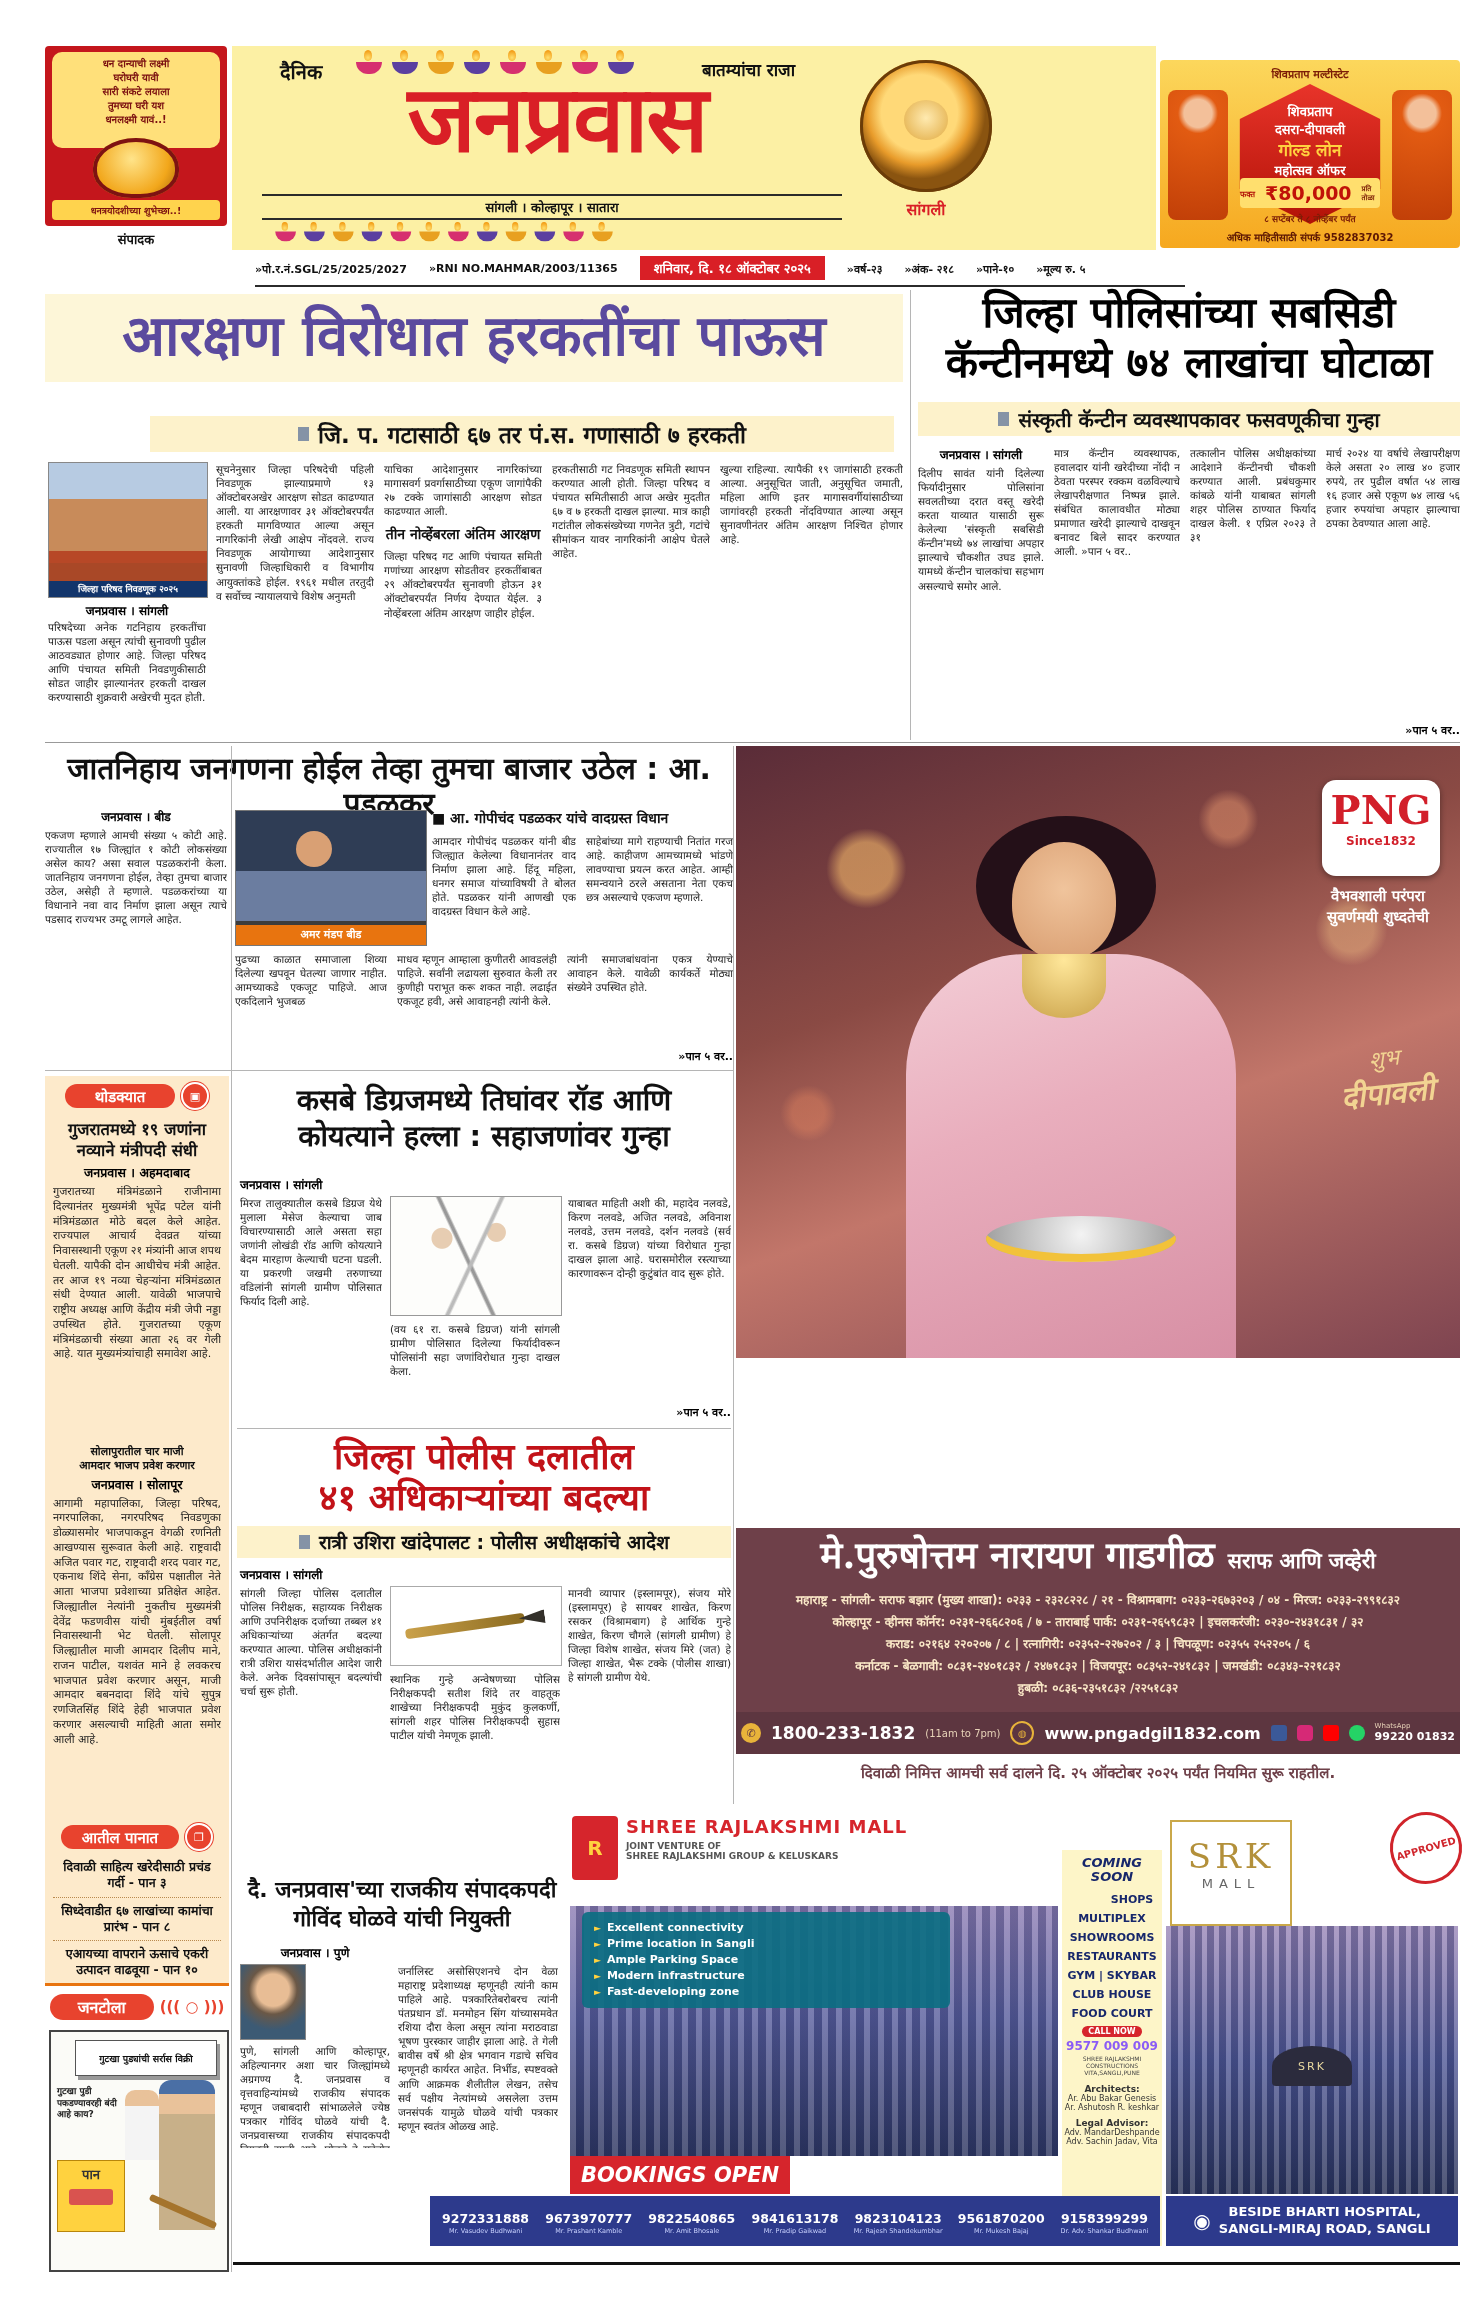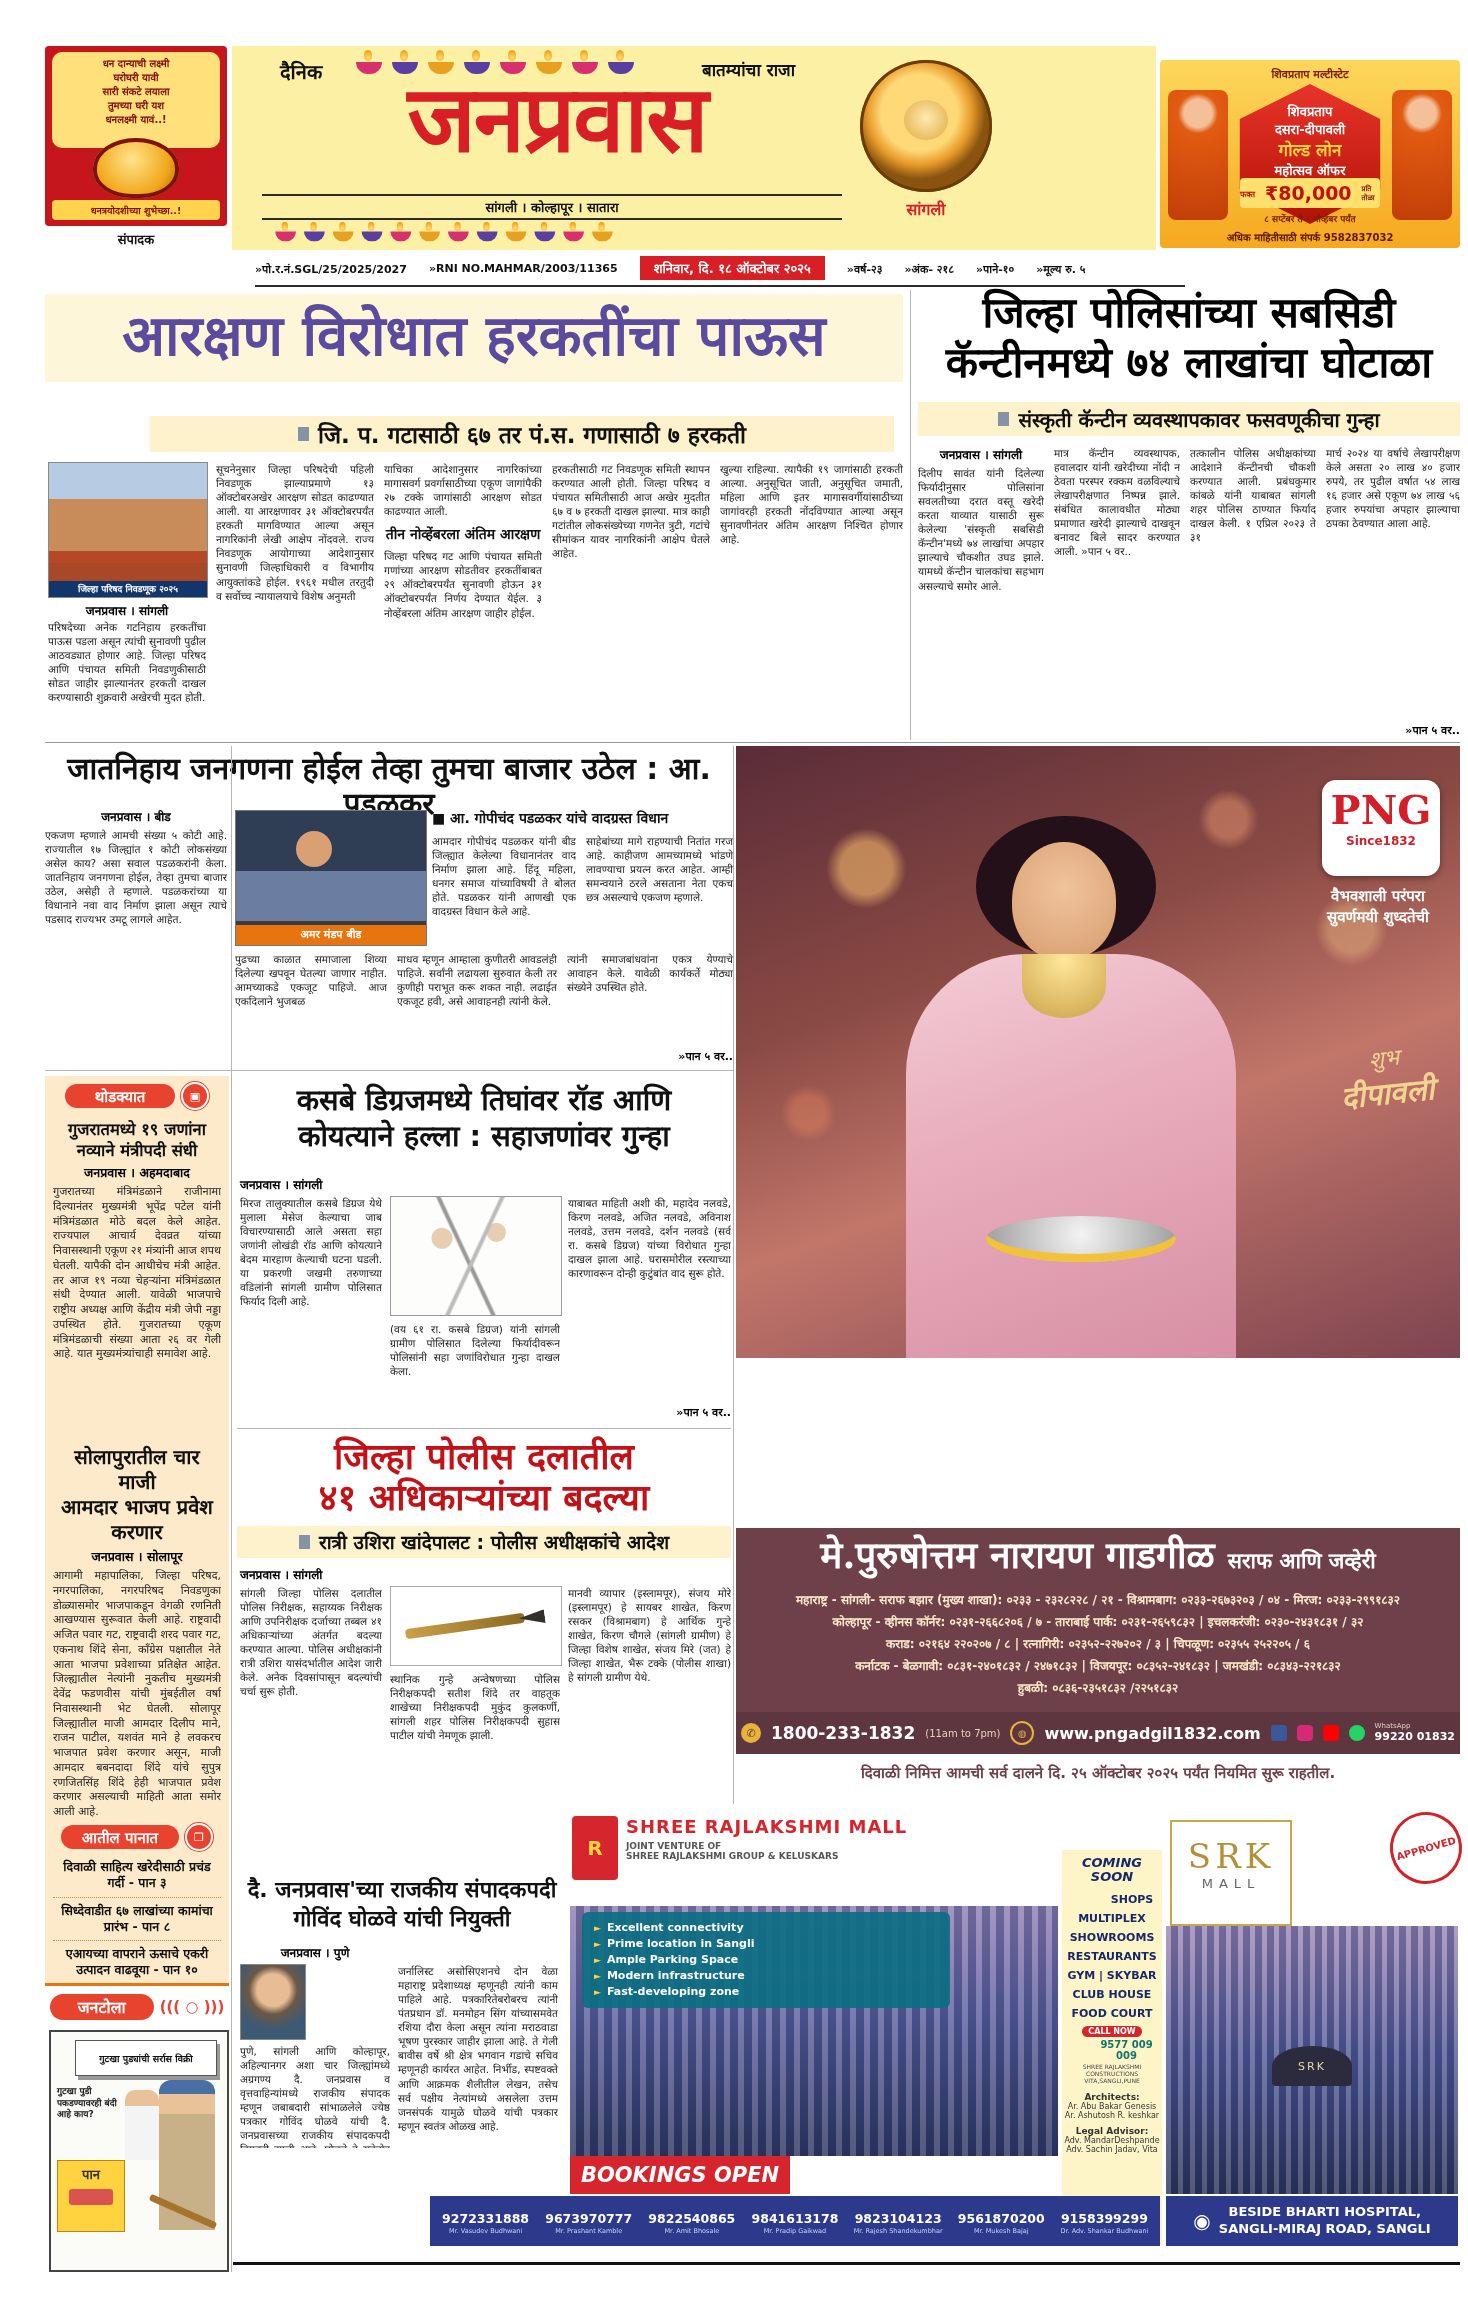--- a/index.html
+++ b/index.html
@@ -183,21 +183,21 @@
     <div style="display:flex;align-items:center;justify-content:center;gap:6px;">
       <div class="pill" style="width:110px;height:24px;font-size:15px;">थोडक्यात</div>
       <div style="width:24px;height:24px;border-radius:50%;background:#e8432e;border:2px solid #fff;box-shadow:0 0 0 1px #e8432e;display:flex;align-items:center;justify-content:center;color:#fff;font-size:11px;">▣</div>
     </div>
     <div style="margin-top:10px;text-align:center;font-weight:bold;font-size:16.5px;line-height:1.25;">
       <div>गुजरातमध्ये १९ जणांना</div>
       <div>नव्याने मंत्रीपदी संधी</div>
     </div>
     <div class="byline" style="margin-top:3px;font-size:12.5px;">जनप्रवास । अहमदाबाद</div>
     <div class="tcol" style="margin-top:4px;font-size:11px;height:252px;overflow:hidden;">गुजरातच्या मंत्रिमंडळाने राजीनामा दिल्यानंतर मुख्यमंत्री भूपेंद्र पटेल यांनी मंत्रिमंडळात मोठे बदल केले आहेत. राज्यपाल आचार्य देवव्रत यांच्या निवासस्थानी एकूण २१ मंत्र्यांनी आज शपथ घेतली. यापैकी दोन आधीचेच मंत्री आहेत. तर आज १९ नव्या चेहऱ्यांना मंत्रिमंडळात संधी देण्यात आली. यावेळी भाजपाचे राष्ट्रीय अध्यक्ष आणि केंद्रीय मंत्री जेपी नड्डा उपस्थित होते. गुजरातच्या एकूण मंत्रिमंडळाची संख्या आता २६ वर गेली आहे. यात मुख्यमंत्र्यांचाही समावेश आहे.</div>
-    <div style="margin-top:8px;text-align:center;font-weight:bold;font-size:20px;line-height:1.25;">
+    <div style="margin-top:8px;text-align:center;font-weight:bold;font-size:11px;line-height:1.25;">
       <div>सोलापुरातील चार माजी</div>
       <div>आमदार भाजप प्रवेश करणार</div>
     </div>
     <div class="byline" style="margin-top:3px;font-size:12.5px;">जनप्रवास । सोलापूर</div>
     <div class="tcol" style="margin-top:4px;font-size:11px;height:330px;overflow:hidden;">आगामी महापालिका, जिल्हा परिषद, नगरपालिका, नगरपरिषद निवडणुका डोळ्यासमोर भाजपाकडून वेगळी रणनिती आखण्यास सुरूवात केली आहे. राष्ट्रवादी अजित पवार गट, राष्ट्रवादी शरद पवार गट, एकनाथ शिंदे सेना, काँग्रेस पक्षातील नेते आता भाजपा प्रवेशाच्या प्रतिक्षेत आहेत. जिल्ह्यातील नेत्यांनी नुकतीच मुख्यमंत्री देवेंद्र फडणवीस यांची मुंबईतील वर्षा निवासस्थानी भेट घेतली. सोलापूर जिल्ह्यातील माजी आमदार दिलीप माने, राजन पाटील, यशवंत माने हे लवकरच भाजपात प्रवेश करणार असून, माजी आमदार बबनदादा शिंदे यांचे सुपुत्र रणजितसिंह शिंदे हेही भाजपात प्रवेश करणार असल्याची माहिती आता समोर आली आहे.</div>
   </div>
 
   <div class="b" style="left:237px;top:1082px;width:494px;text-align:center;font-weight:bold;font-size:29px;line-height:1.25;">
     <div>कसबे डिग्रजमध्ये तिघांवर रॉड आणि</div>
     <div>कोयत्याने हल्ला : सहाजणांवर गुन्हा</div>
@@ -355,21 +355,21 @@
         <div>SOON</div>
       </div>
       <div class="amen" style="margin-top:8px;padding-left:40px;">SHOPS</div>
       <div class="amen">MULTIPLEX</div>
       <div class="amen">SHOWROOMS</div>
       <div class="amen">RESTAURANTS</div>
       <div class="amen">GYM | SKYBAR</div>
       <div class="amen">CLUB HOUSE</div>
       <div class="amen">FOOD COURT</div>
       <div style="margin:6px auto 2px;width:60px;background:#d6252c;color:#fff;font-size:8px;font-weight:bold;border-radius:8px;padding:1px 0;">CALL NOW</div>
-      <div style="color:#0f766e;font-weight:bold;font-size:10px;margin-left:29px;">9577 009 009</div>
+      <div style="color:#8b5cf6;font-weight:bold;font-size:12px;">9577 009 009</div>
       <div style="font-size:6px;color:#444;margin-top:2px;">SHREE RAJLAKSHMI CONSTRUCTIONS</div>
       <div style="font-size:6px;color:#444;">VITA,SANGLI,PUNE</div>
       <div style="font-size:9px;font-weight:bold;color:#333;margin-top:8px;">Architects:</div>
       <div style="font-size:8px;color:#333;">Ar. Abu  Bakar Genesis</div>
       <div style="font-size:8px;color:#333;">Ar. Ashutosh R. keshkar</div>
       <div style="font-size:9px;font-weight:bold;color:#333;margin-top:6px;">Legal Advisor:</div>
       <div style="font-size:8px;color:#333;">Adv. MandarDeshpande</div>
       <div style="font-size:8px;color:#333;">Adv. Sachin Jadav, Vita</div>
     </div>
 

